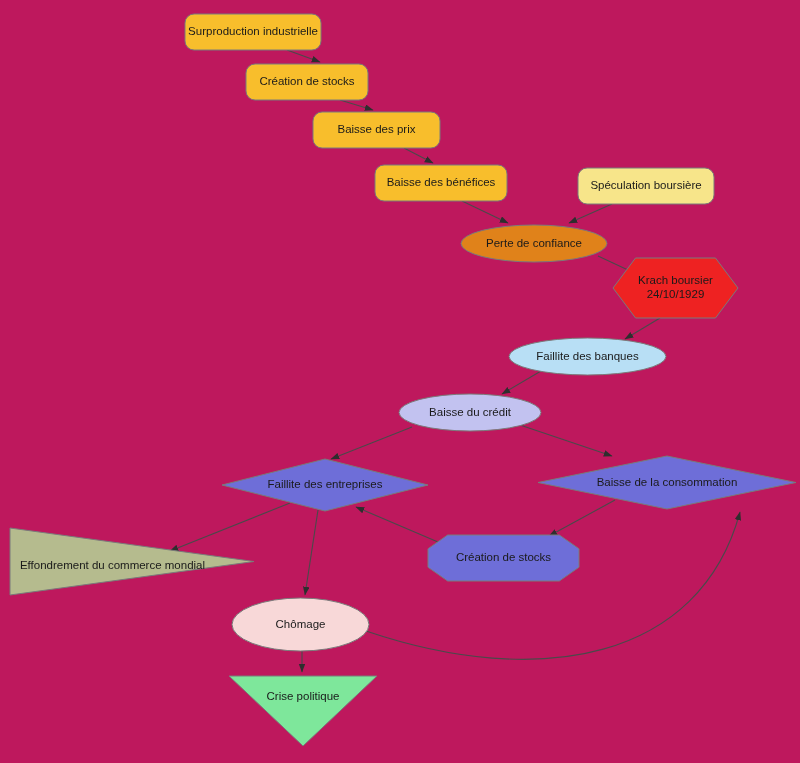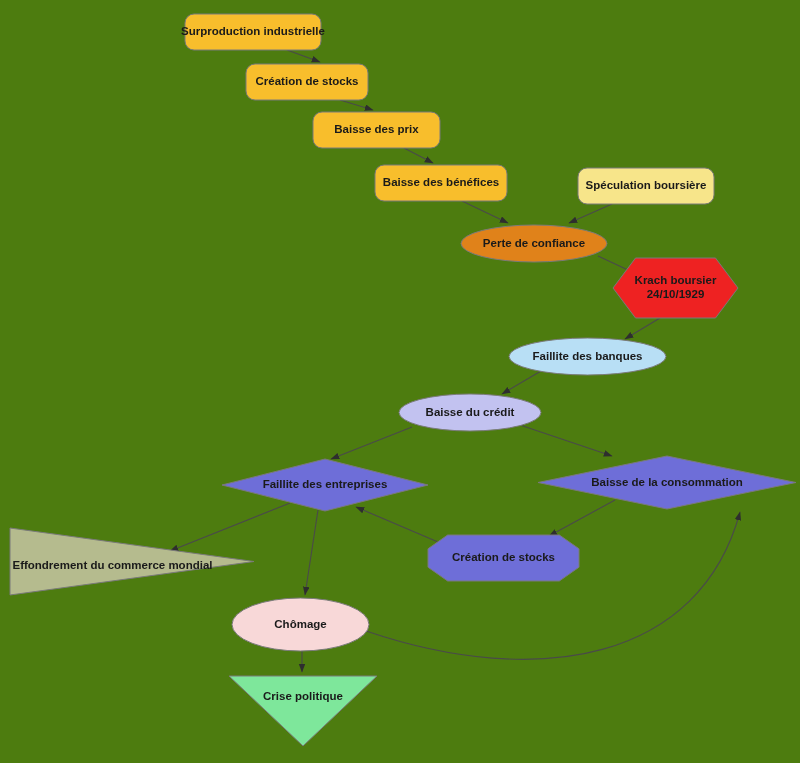--- a/index.html
+++ b/index.html
@@ -7,23 +7,22 @@
     padding: 0;
     background: #ffffff;
   }
   body {
     font-family: "Liberation Sans", sans-serif;
   }
   #diagram-canvas {
     position: relative;
     width: 800px;
     height: 763px;
-    background: #4d7c0f;
+    background: #be185d;
     overflow: hidden;
-    font-weight: bold;
   }
   svg#flow {
     display: block;
     width: 800px;
     height: 763px;
   }
   .node-shape {
     stroke: #7a7a7a;
     stroke-width: 1;
   }

